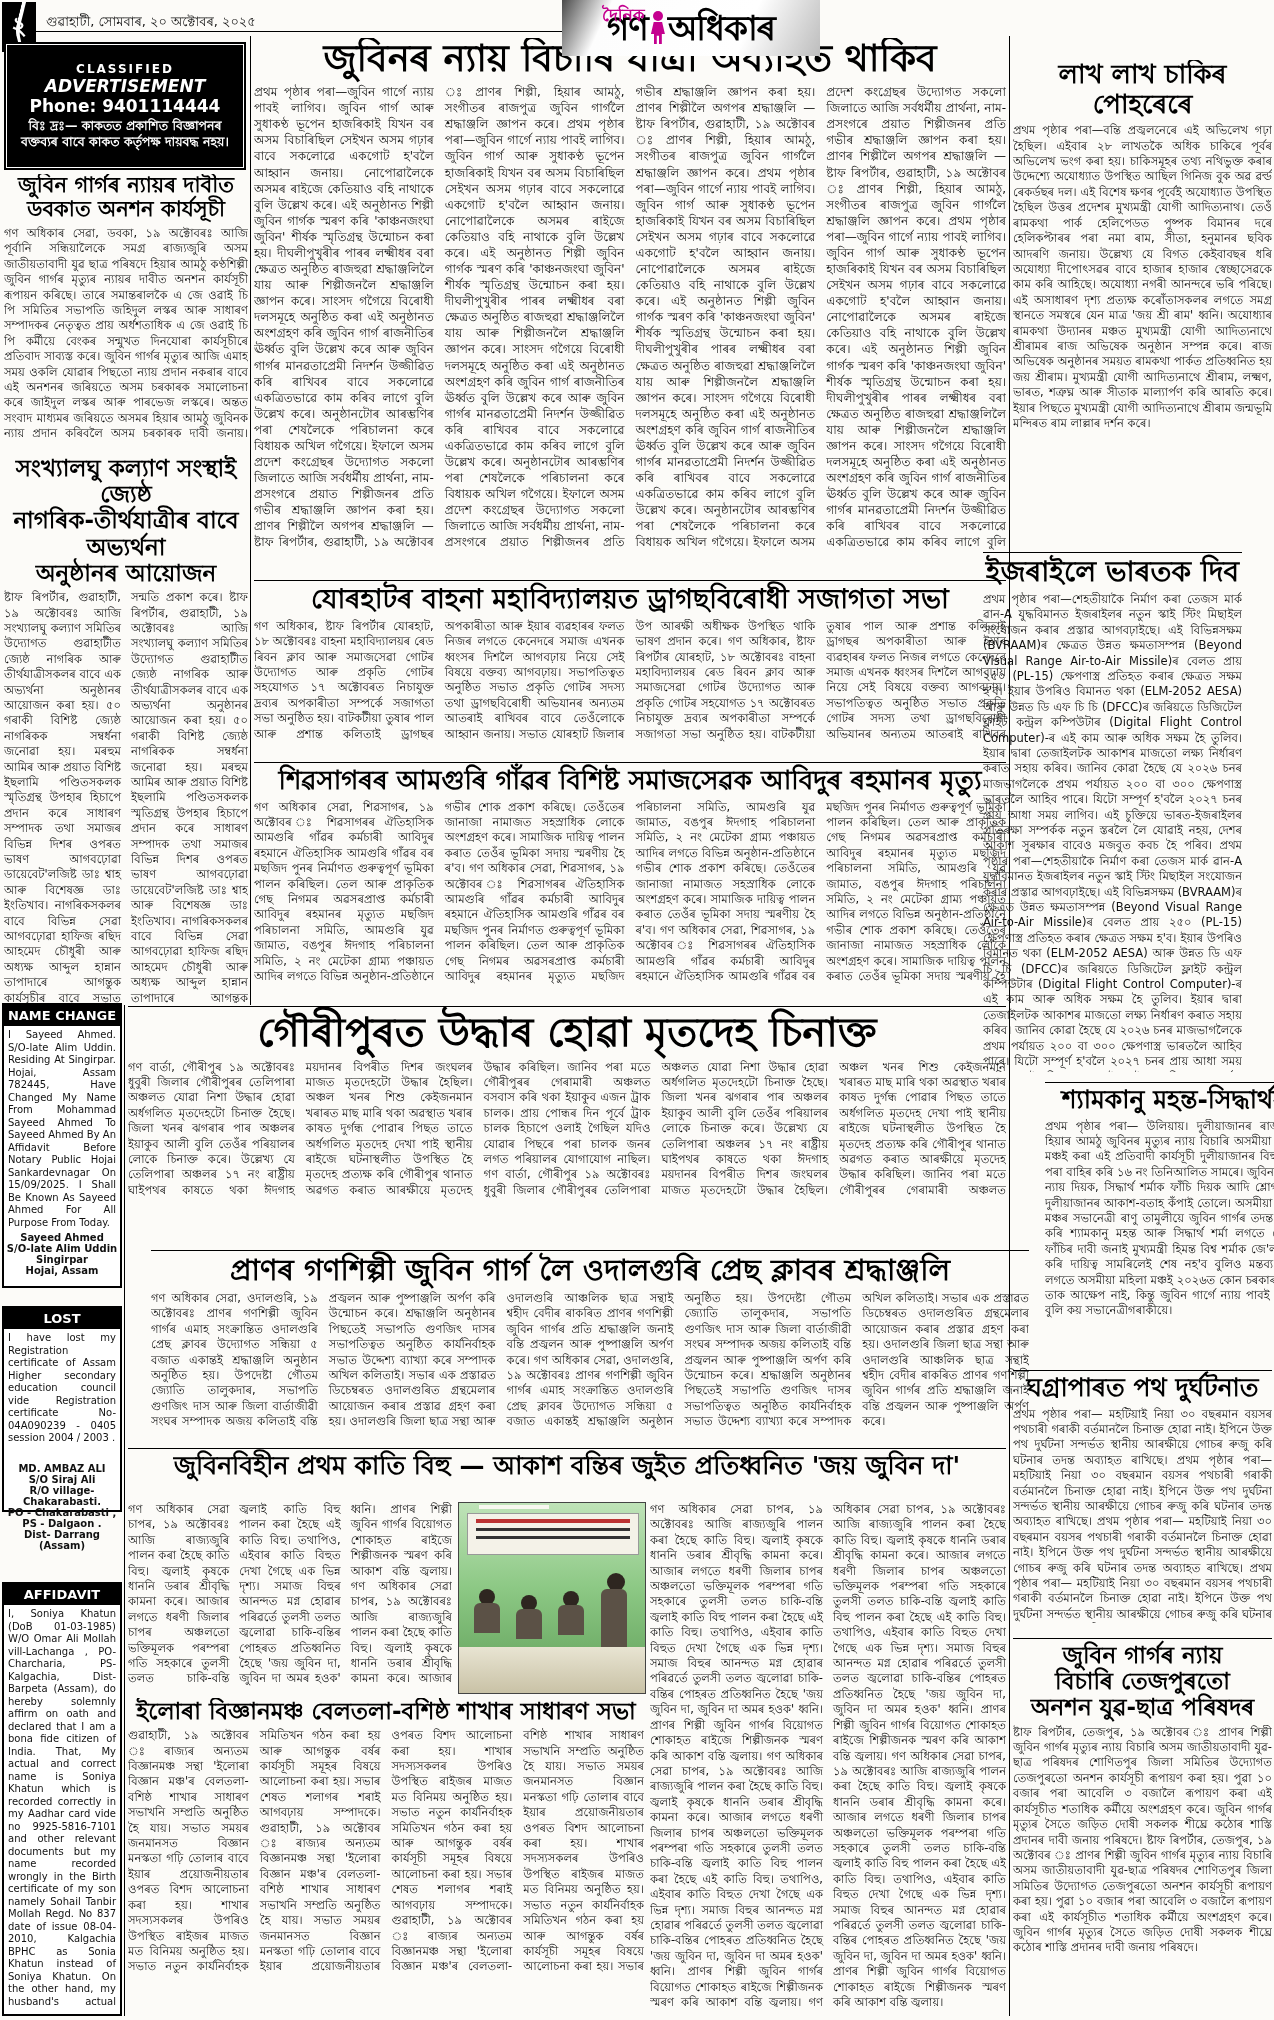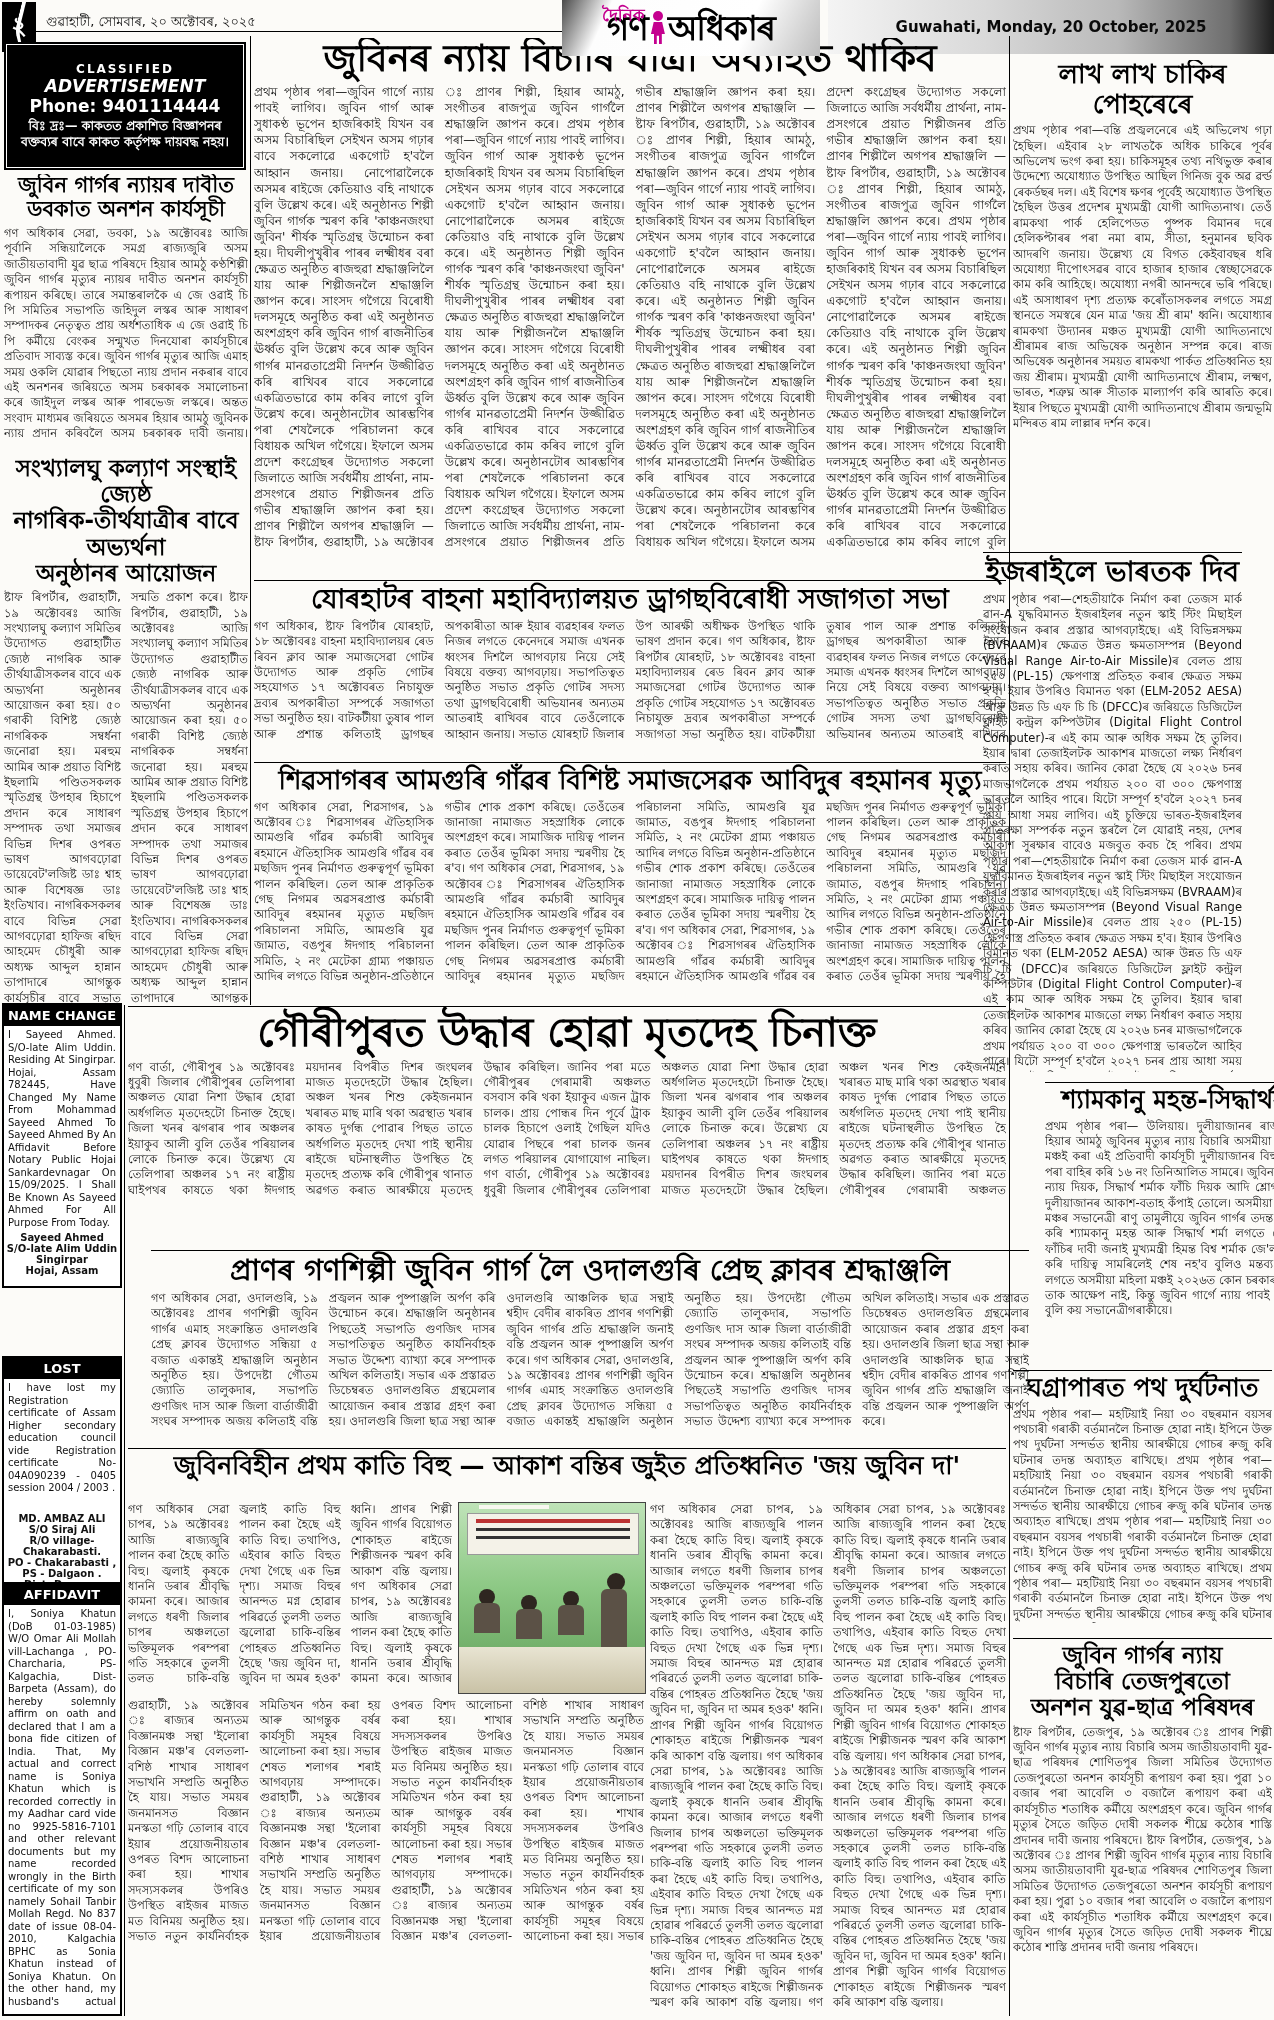--- a/index.html
+++ b/index.html
@@ -69,23 +69,20 @@
 <body>
 
 <div class="page">
 
   <div class="pagenum-box">
     <span class="swoosh"></span>
     <span>২</span>
   </div>
   <div class="date-as">গুৱাহাটী, সোমবাৰ, ২০ অক্টোবৰ, ২০২৫</div>
   <div class="header-rule"></div>
-  <div class="date-en">
-    <span>Guwahati, Monday, 20 October, 2025</span>
-  </div>
   <div class="masthead">
     <span class="daily">দৈনিক</span>
     <span class="big">গণ</span>
     <span class="person-icon"></span>
     <span class="big">অধিকাৰ</span>
   </div>
 
   <div class="vline" style="left:250px;top:36px;height:969px;"></div>
   <div class="vline" style="left:1009px;top:36px;height:1980px;"></div>
   <div class="vline" style="left:124px;top:1005px;height:1011px;"></div>
@@ -112,21 +109,21 @@
 
   <div class="notice" style="top:1003px;height:285px;">
     <div class="nt">NAME CHANGE</div>
     <div class="nb" style="height:200px;">I Sayeed Ahmed. S/O-late Alim Uddin. Residing At Singirpar. Hojai, Assam 782445, Have Changed My Name From Mohammad Sayeed Ahmed To Sayeed Ahmed By An Affidavit Before Notary Public Hojai Sankardevnagar On 15/09/2025. I Shall Be Known As Sayeed Ahmed For All Purpose From Today.</div>
     <div class="sig">Sayeed Ahmed
 S/O-late Alim Uddin
 Singirpar
 Hojai, Assam</div>
   </div>
 
-  <div class="notice" style="top:1356px;height:250px;">
+  <div class="notice" style="top:1306px;height:206px;">
     <div class="nt">LOST</div>
     <div class="nb" style="height:128px;">I have lost my Registration certificate of Assam Higher secondary education council vide Registration certificate No-04A090239 - 0405 session 2004 / 2003 .</div>
     <div class="sig">MD. AMBAZ ALI
 S/O Siraj Ali
 R/O village- Chakarabasti.
 PO - Chakarabasti ,
 PS - Dalgaon .
 Dist- Darrang (Assam)</div>
   </div>
 
@@ -178,20 +175,21 @@
     <span class="head" style="left:62px;top:92px;"></span>
     <span class="torso" style="left:57px;top:106px;"></span>
     <span class="head" style="left:104px;top:88px;"></span>
     <span class="torso" style="left:99px;top:102px;"></span>
     <span class="head" style="left:148px;top:70px;width:18px;height:18px;"></span>
     <span class="torso" style="left:142px;top:86px;height:60px;"></span>
     <div class="table"></div>
   </div>
 
   <section class="art" style="left:128px;top:1698px;width:516px;height:318px;">
+    <h2 class="hl" style="font-size:23px;">ইলোৰা বিজ্ঞানমঞ্চ বেলতলা-বশিষ্ঠ শাখাৰ সাধাৰণ সভা</h2>
     <div class="bodytxt cols4" style="height:258px;column-count:4;">গুৱাহাটী, ১৯ অক্টোবৰ ঃ ৰাজ্যৰ অন্যতম বিজ্ঞানমঞ্চ সন্থা 'ইলোৰা বিজ্ঞান মঞ্চ'ৰ বেলতলা-বশিষ্ঠ শাখাৰ সাধাৰণ সভাখনি সম্প্ৰতি অনুষ্ঠিত হৈ যায়। সভাত সময়ৰ জনমানসত বিজ্ঞান মনস্কতা গঢ়ি তোলাৰ বাবে ইয়াৰ প্ৰয়োজনীয়তাৰ ওপৰত বিশদ আলোচনা কৰা হয়। শাখাৰ সদস্যসকলৰ উপৰিও উপস্থিত ৰাইজৰ মাজত মত বিনিময় অনুষ্ঠিত হয়। সভাত নতুন কাৰ্যনিৰ্বাহক সমিতিখন গঠন কৰা হয় আৰু আগন্তুক বৰ্ষৰ কাৰ্যসূচী সমূহৰ বিষয়ে আলোচনা কৰা হয়। সভাৰ শেষত শলাগৰ শৰাই আগবঢ়ায় সম্পাদকে। গুৱাহাটী, ১৯ অক্টোবৰ ঃ ৰাজ্যৰ অন্যতম বিজ্ঞানমঞ্চ সন্থা 'ইলোৰা বিজ্ঞান মঞ্চ'ৰ বেলতলা-বশিষ্ঠ শাখাৰ সাধাৰণ সভাখনি সম্প্ৰতি অনুষ্ঠিত হৈ যায়। সভাত সময়ৰ জনমানসত বিজ্ঞান মনস্কতা গঢ়ি তোলাৰ বাবে ইয়াৰ প্ৰয়োজনীয়তাৰ ওপৰত বিশদ আলোচনা কৰা হয়। শাখাৰ সদস্যসকলৰ উপৰিও উপস্থিত ৰাইজৰ মাজত মত বিনিময় অনুষ্ঠিত হয়। সভাত নতুন কাৰ্যনিৰ্বাহক সমিতিখন গঠন কৰা হয় আৰু আগন্তুক বৰ্ষৰ কাৰ্যসূচী সমূহৰ বিষয়ে আলোচনা কৰা হয়। সভাৰ শেষত শলাগৰ শৰাই আগবঢ়ায় সম্পাদকে। গুৱাহাটী, ১৯ অক্টোবৰ ঃ ৰাজ্যৰ অন্যতম বিজ্ঞানমঞ্চ সন্থা 'ইলোৰা বিজ্ঞান মঞ্চ'ৰ বেলতলা-বশিষ্ঠ শাখাৰ সাধাৰণ সভাখনি সম্প্ৰতি অনুষ্ঠিত হৈ যায়। সভাত সময়ৰ জনমানসত বিজ্ঞান মনস্কতা গঢ়ি তোলাৰ বাবে ইয়াৰ প্ৰয়োজনীয়তাৰ ওপৰত বিশদ আলোচনা কৰা হয়। শাখাৰ সদস্যসকলৰ উপৰিও উপস্থিত ৰাইজৰ মাজত মত বিনিময় অনুষ্ঠিত হয়। সভাত নতুন কাৰ্যনিৰ্বাহক সমিতিখন গঠন কৰা হয় আৰু আগন্তুক বৰ্ষৰ কাৰ্যসূচী সমূহৰ বিষয়ে আলোচনা কৰা হয়। সভাৰ শেষত শলাগৰ শৰাই আগবঢ়ায় সম্পাদকে।</div>
   </section>
 
   <section class="art" style="left:1013px;top:60px;width:259px;height:490px;">
     <h2 class="hl" style="font-size:26px;">লাখ লাখ চাকিৰ পোহৰেৰে</h2>
     <div class="bodytxt" style="height:448px;">প্ৰথম পৃষ্ঠাৰ পৰা—বন্তি প্ৰজ্বলনেৰে এই অভিলেখ গঢ়া হৈছিল। এইবাৰ ২৮ লাখতকৈ অধিক চাকিৰে পূৰ্বৰ অভিলেখ ভংগ কৰা হয়। চাকিসমূহৰ তথ্য নথিভুক্ত কৰাৰ উদ্দেশ্যে অযোধ্যাত উপস্থিত আছিল গিনিজ বুক অৱ ৱৰ্ল্ড ৰেকৰ্ডছৰ দল। এই বিশেষ ক্ষণৰ পূৰ্বেই অযোধ্যাত উপস্থিত হৈছিল উত্তৰ প্ৰদেশৰ মুখ্যমন্ত্ৰী যোগী আদিত্যনাথ। তেওঁ ৰামকথা পাৰ্ক হেলিপেডত পুষ্পক বিমানৰ দৰে হেলিকপ্টাৰৰ পৰা নমা ৰাম, সীতা, হনুমানৰ ছবিক আদৰণি জনায়। উল্লেখ্য যে বিগত কেইবাবছৰ ধৰি অযোধ্যা দীপোৎসৱৰ বাবে হাজাৰ হাজাৰ স্বেচ্ছাসেৱকে কাম কৰি আহিছে। অযোধ্যা নগৰী আনন্দৰে ভৰি পৰিছে। এই অসাধাৰণ দৃশ্য প্ৰত্যক্ষ কৰোঁতাসকলৰ লগতে সমগ্ৰ স্থানতে সমস্বৰে যেন মাত্ৰ 'জয় শ্ৰী ৰাম' ধ্বনি। অযোধ্যাৰ ৰামকথা উদ্যানৰ মঞ্চত মুখ্যমন্ত্ৰী যোগী আদিত্যনাথে শ্ৰীৰামৰ ৰাজ অভিষেক অনুষ্ঠান সম্পন্ন কৰে। ৰাজ অভিষেক অনুষ্ঠানৰ সময়ত ৰামকথা পাৰ্কত প্ৰতিধ্বনিত হয় জয় শ্ৰীৰাম। মুখ্যমন্ত্ৰী যোগী আদিত্যনাথে শ্ৰীৰাম, লক্ষ্মণ, ভাৰত, শত্ৰুঘ্ন আৰু সীতাক মাল্যাৰ্পণ কৰি আৰতি কৰে। ইয়াৰ পিছতে মুখ্যমন্ত্ৰী যোগী আদিত্যনাথে শ্ৰীৰাম জন্মভূমি মন্দিৰত ৰাম লাল্লাৰ দৰ্শন কৰে।</div>
   </section>
 
   <section class="art rule-t" style="left:983px;top:552px;width:259px;height:528px;">
     <h2 class="hl" style="font-size:28px;">ইজৰাইলে ভাৰতক দিব</h2>

